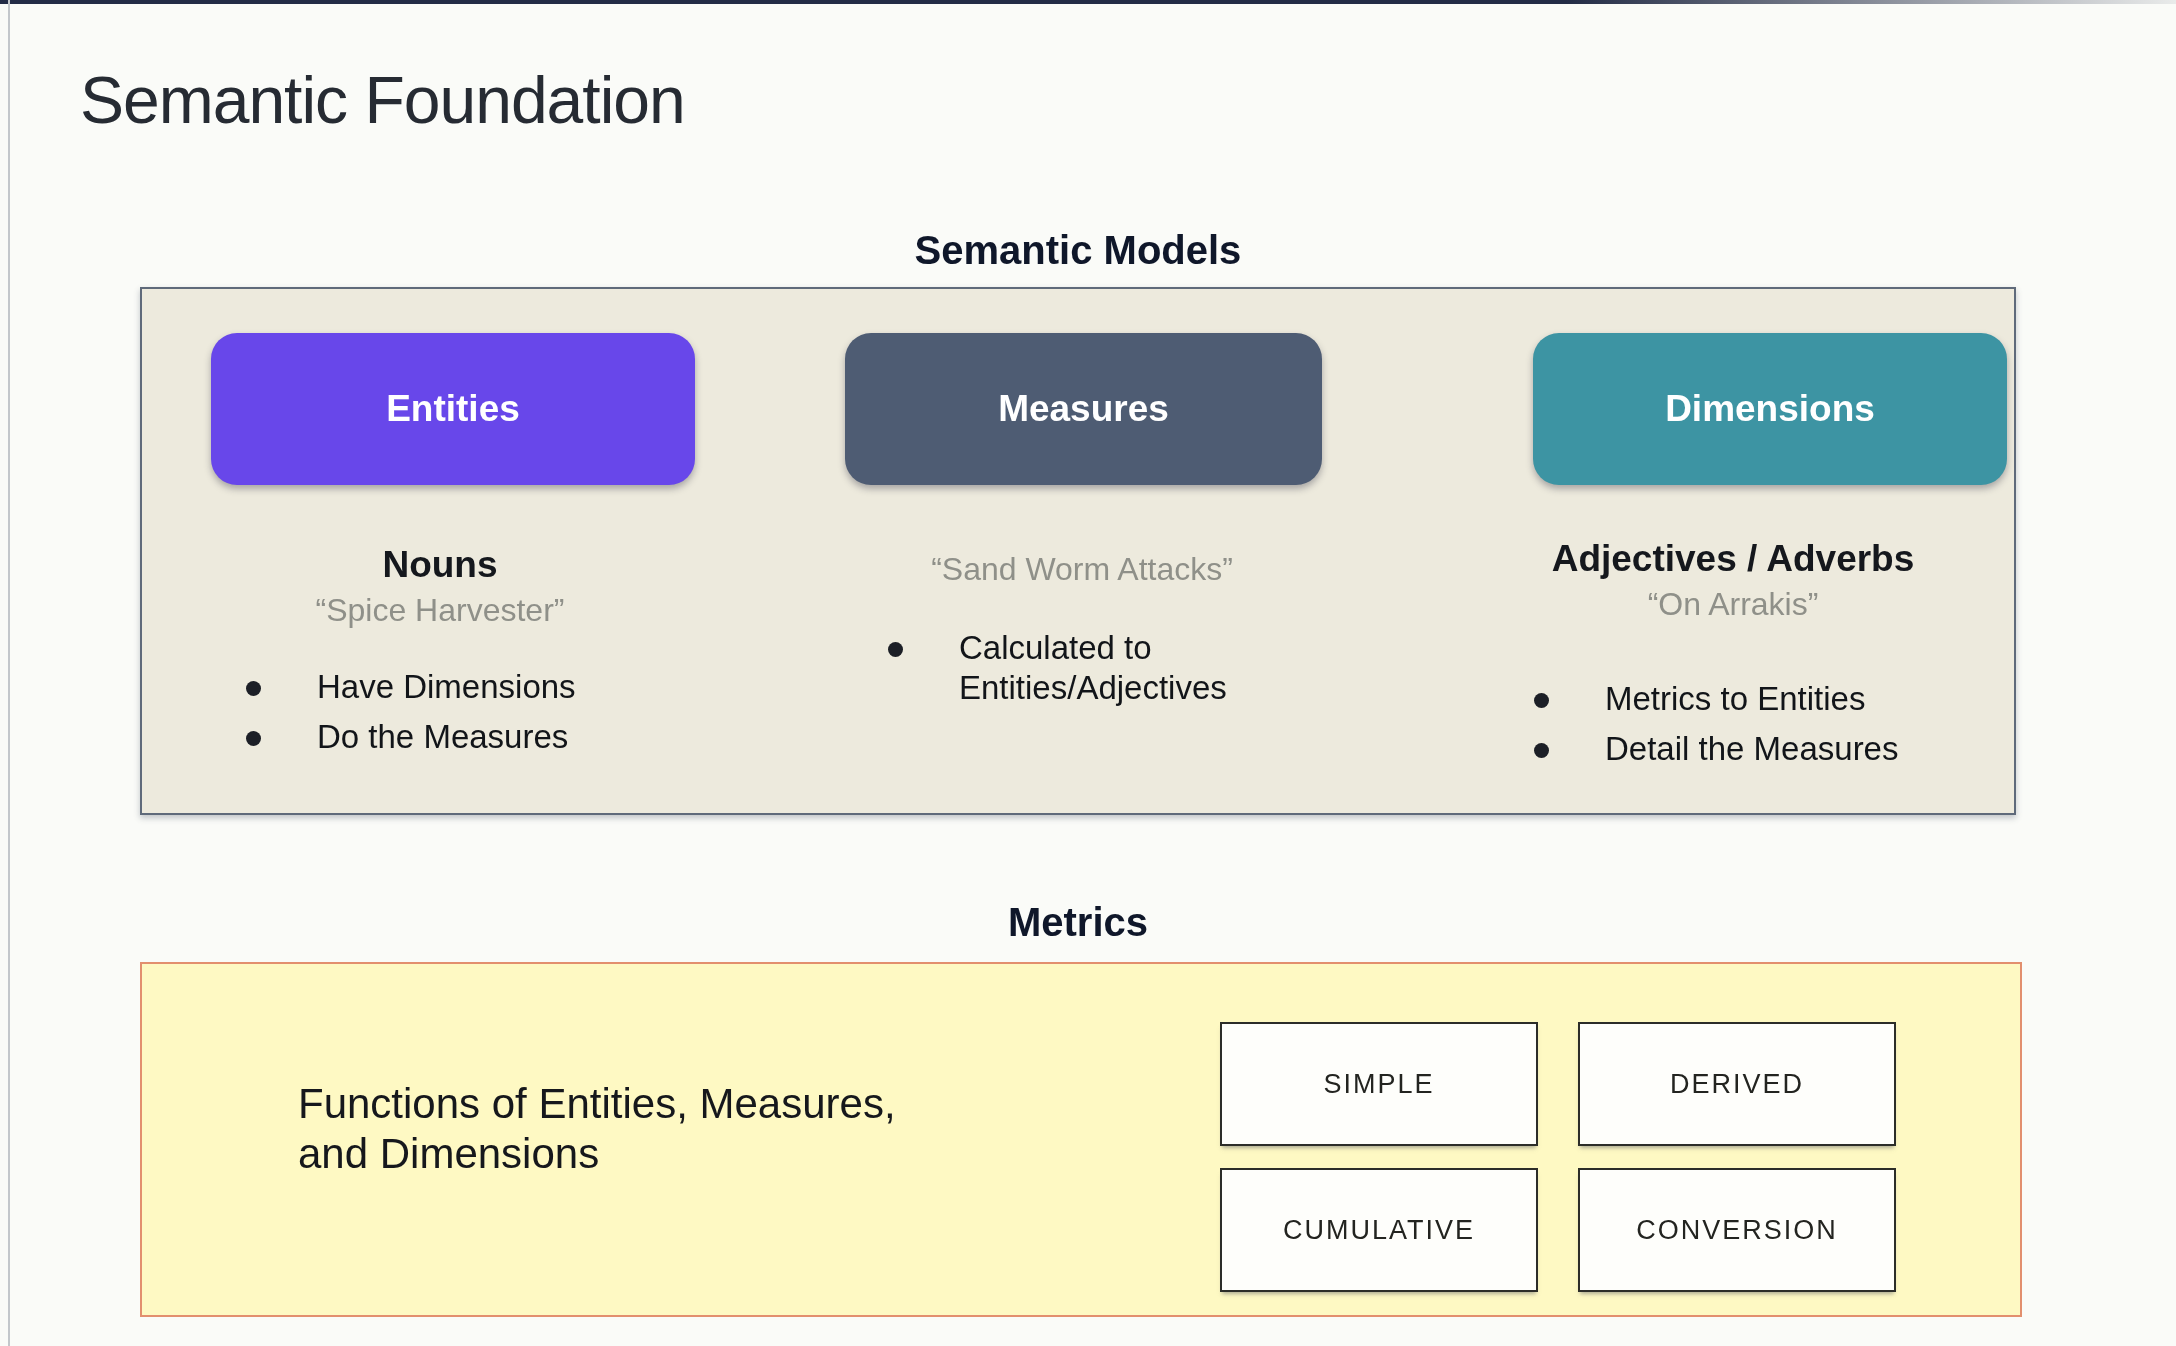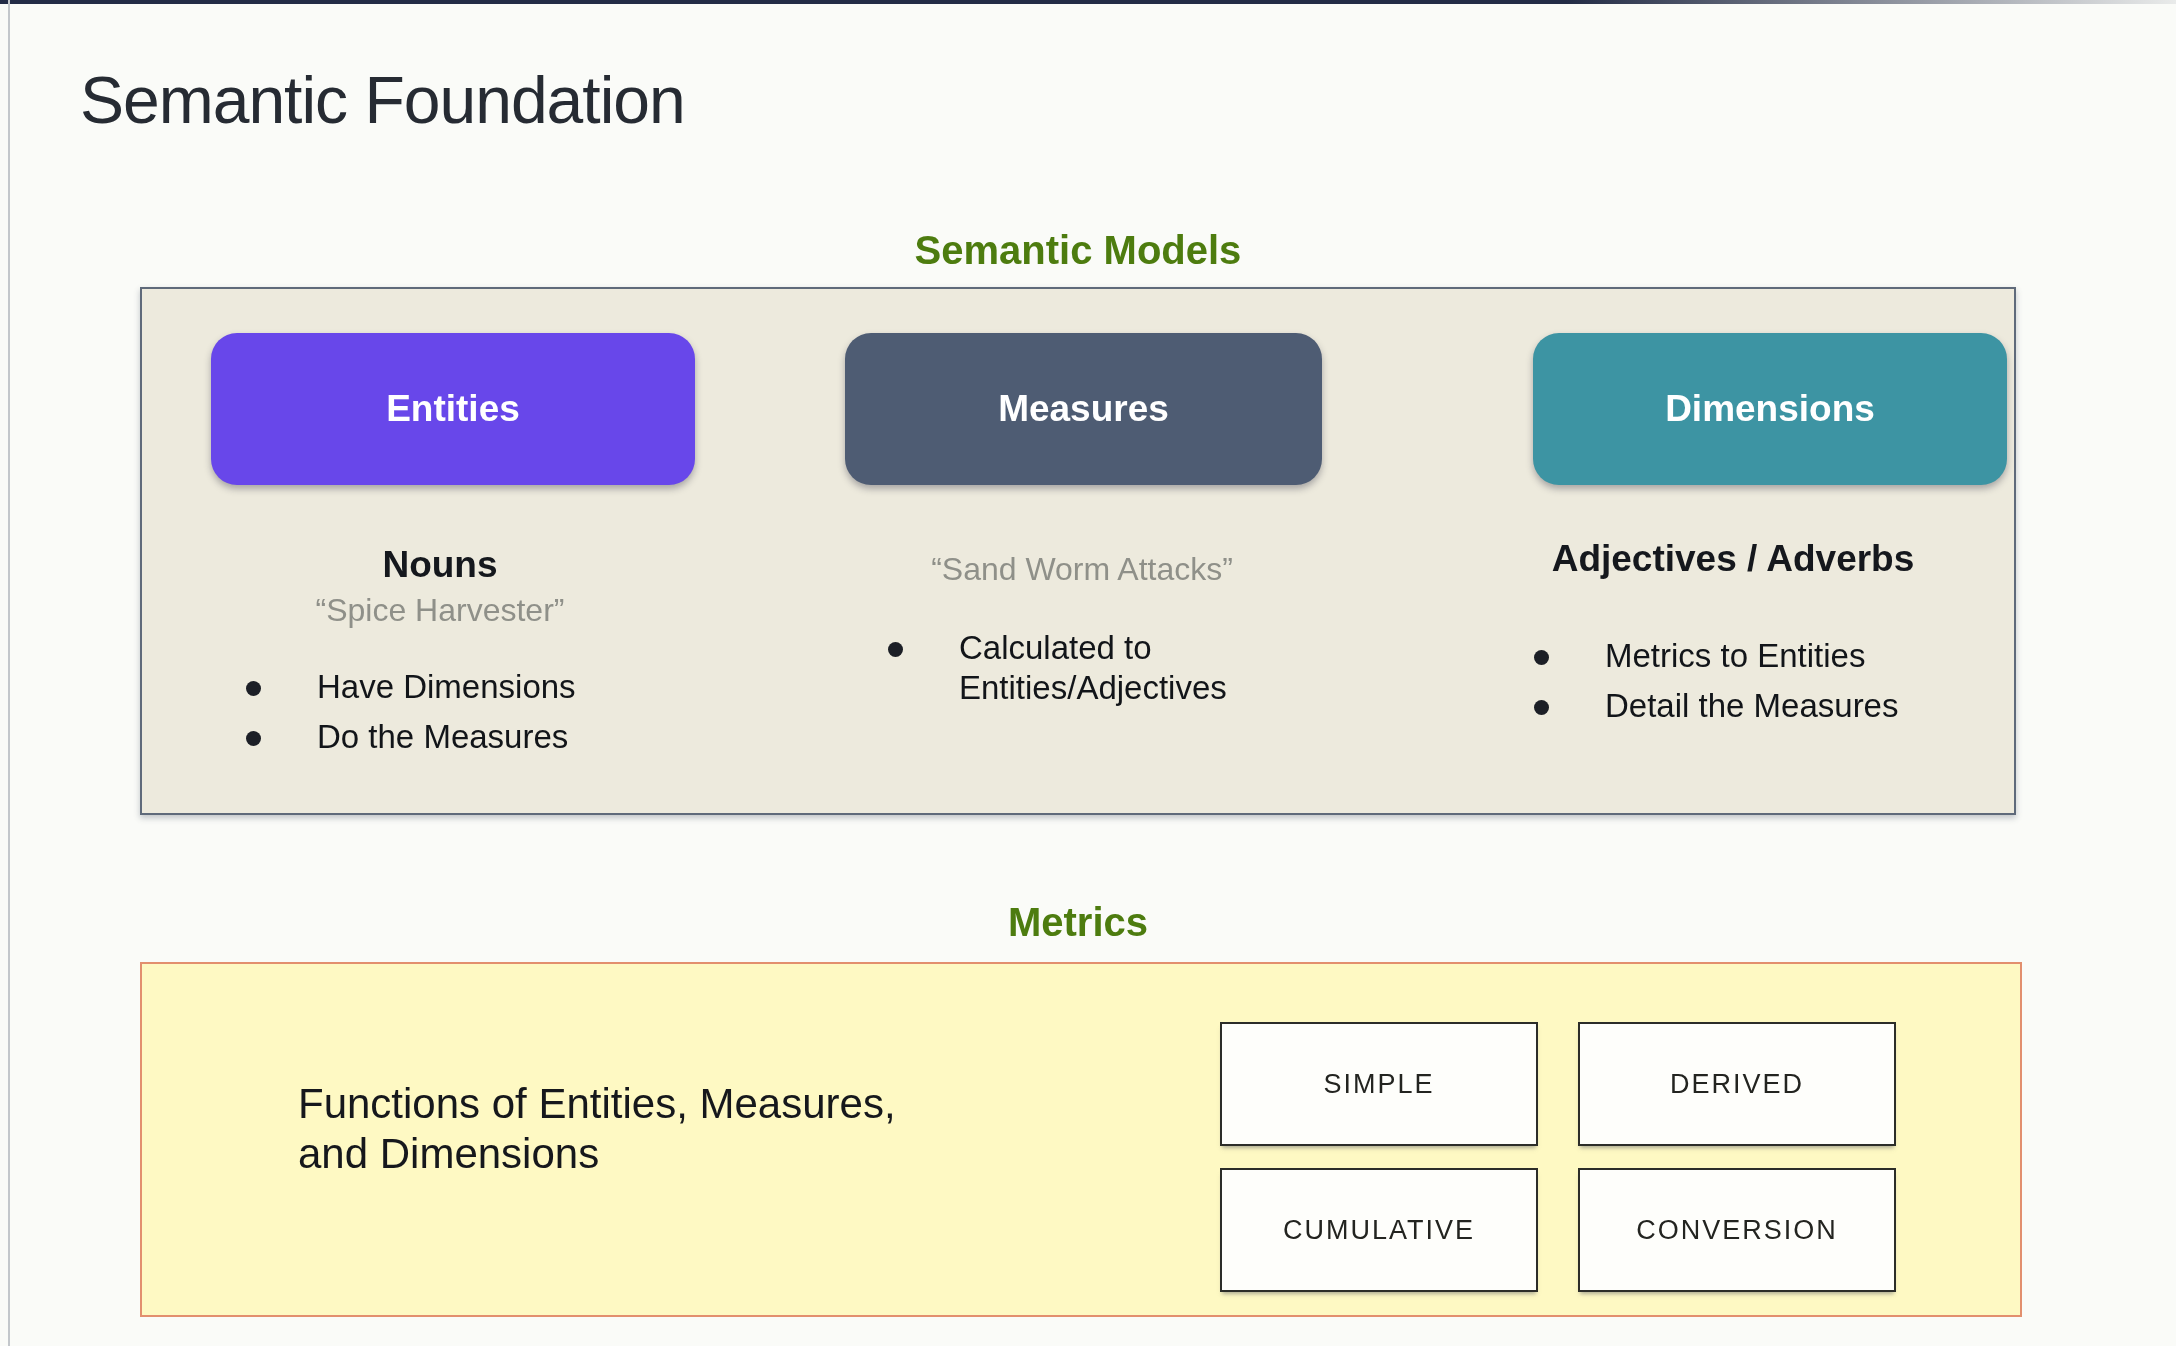--- a/index.html
+++ b/index.html
@@ -18,21 +18,21 @@
     position: absolute; left: 8px; top: 0; width: 2px; height: 1346px;
     background: #c3c7cb;
   }
   .title {
     position: absolute; left: 80px; top: 62px;
     font-size: 66px; font-weight: 500; letter-spacing: -1px;
     color: #262b33; margin: 0;
   }
   .section-heading {
     position: absolute;
-    font-size: 40px; font-weight: 700; color: #4d7c0f;
+    font-size: 40px; font-weight: 700; color: #0f172a;
     text-align: center; width: 600px;
   }
   .sm-heading { left: 778px; top: 228px; }
   .metrics-heading { left: 778px; top: 900px; }
 
   .sm-panel {
     position: absolute; left: 140px; top: 287px;
     width: 1876px; height: 528px;
     background: #edeadd;
     border: 2px solid #5f6a7a;
@@ -143,20 +143,21 @@
     <div class="bullets">
       <div class="bullet-row">
         <span class="dot"></span>
         <span class="bullet-text">Calculated to Entities/Adjectives</span>
       </div>
     </div>
   </div>
 
   <div class="sm-col sm-col-3">
     <div class="col-heading">Adjectives / Adverbs</div>
+    <div class="col-quote">“On Arrakis”</div>
     <div class="bullets">
       <div class="bullet-row">
         <span class="dot"></span>
         <span class="bullet-text">Metrics to Entities</span>
       </div>
       <div class="bullet-row">
         <span class="dot"></span>
         <span class="bullet-text">Detail the Measures</span>
       </div>
     </div>

